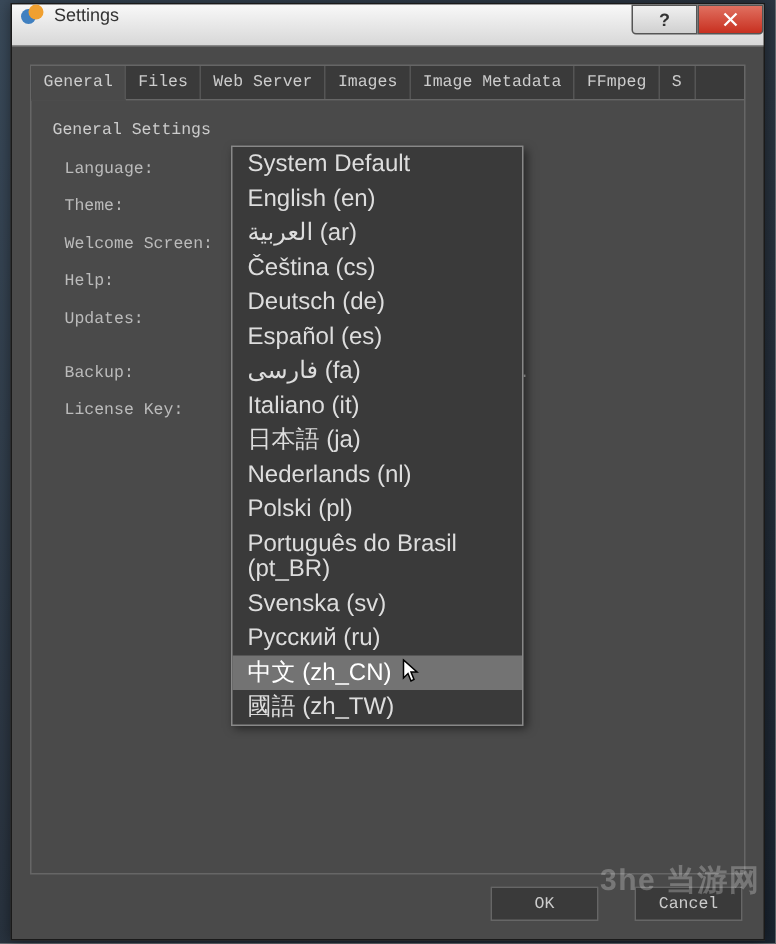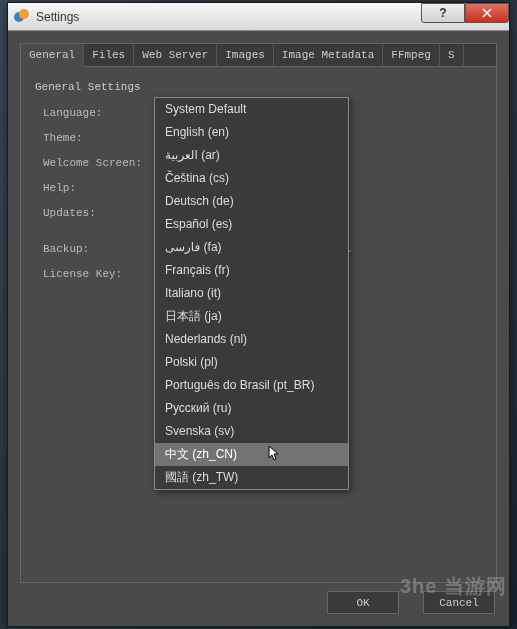--- a/index.html
+++ b/index.html
@@ -19,21 +19,20 @@
       width: 503px;
       height: 625px;
       background: #4a4a4a;
       border: 1px solid #1a1a1a;
       box-shadow: 0 0 10px rgba(0,0,0,0.5);
     }
     .titlebar {
       height: 28px;
       background: linear-gradient(180deg, #f8f8f8 0%, #e8e8e8 50%, #d8d8d8 100%);
       display: flex;
-      align-items: center;
       padding-left: 6px;
       border-bottom: 1px solid #888;
       position: relative;
     }
     .app-icon {
       width: 16px;
       height: 16px;
       margin-right: 6px;
       position: relative;
     }
@@ -148,21 +147,21 @@
       width: 195px;
       background: #3a3a3a;
       border: 1px solid #888;
       box-shadow: 2px 2px 6px rgba(0,0,0,0.5);
       z-index: 100;
     }
     .dropdown-item {
       padding: 3px 10px;
       color: #ddd;
       font-family: Arial, sans-serif;
-      font-size: 12px;
+      font-size: 16px;
       cursor: pointer;
       line-height: 17px;
       position: relative;
     }
     .dropdown-item.selected {
       background: #737373;
       color: #fff;
     }
     .cursor {
       position: absolute;
@@ -263,28 +262,27 @@
     </div>
 
     <div class="dropdown-overlay" id="dropdown-list">
         <div class="dropdown-item">System Default</div>
         <div class="dropdown-item">English (en)</div>
         <div class="dropdown-item">العربية (ar)</div>
         <div class="dropdown-item">Čeština (cs)</div>
         <div class="dropdown-item">Deutsch (de)</div>
         <div class="dropdown-item">Español (es)</div>
         <div class="dropdown-item">فارسى (fa)</div>
-        <div class="dropdown-item">Français (fr)</div>
         <div class="dropdown-item">Italiano (it)</div>
         <div class="dropdown-item">日本語 (ja)</div>
         <div class="dropdown-item">Nederlands (nl)</div>
         <div class="dropdown-item">Polski (pl)</div>
         <div class="dropdown-item">Português do Brasil (pt_BR)</div>
+        <div class="dropdown-item">Svenska (sv)</div>
         <div class="dropdown-item">Русский (ru)</div>
-        <div class="dropdown-item">Svenska (sv)</div>
         <div class="dropdown-item selected">中文 (zh_CN)<span class="cursor"><svg width="14" height="18" viewBox="0 0 14 18">
               <path d="M1 1 L1 13 L4 10 L6 15 L8 14 L6 9 L10 9 Z" fill="#fff" stroke="#000" stroke-width="1"></path>
             </svg></span></div>
         <div class="dropdown-item">國語 (zh_TW)</div>
       </div>
 
     <div class="dialog-buttons">
       <div class="dlg-btn">OK</div>
       <div class="dlg-btn">Cancel</div>
     </div>

